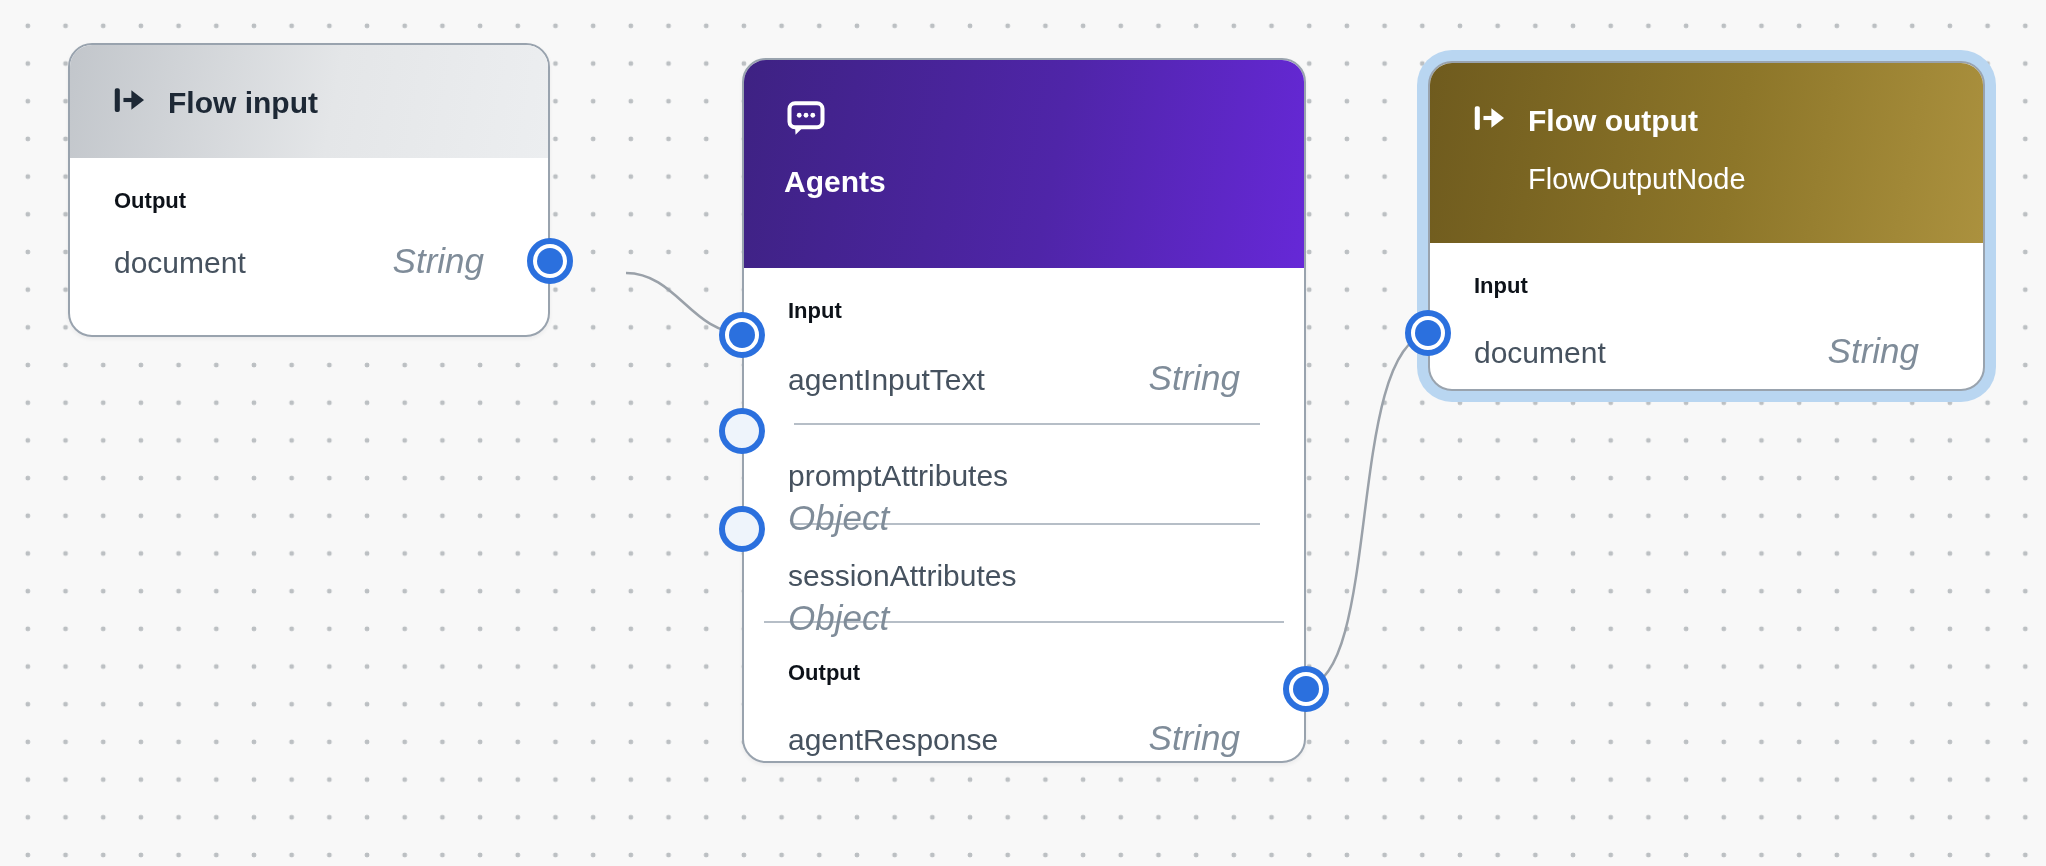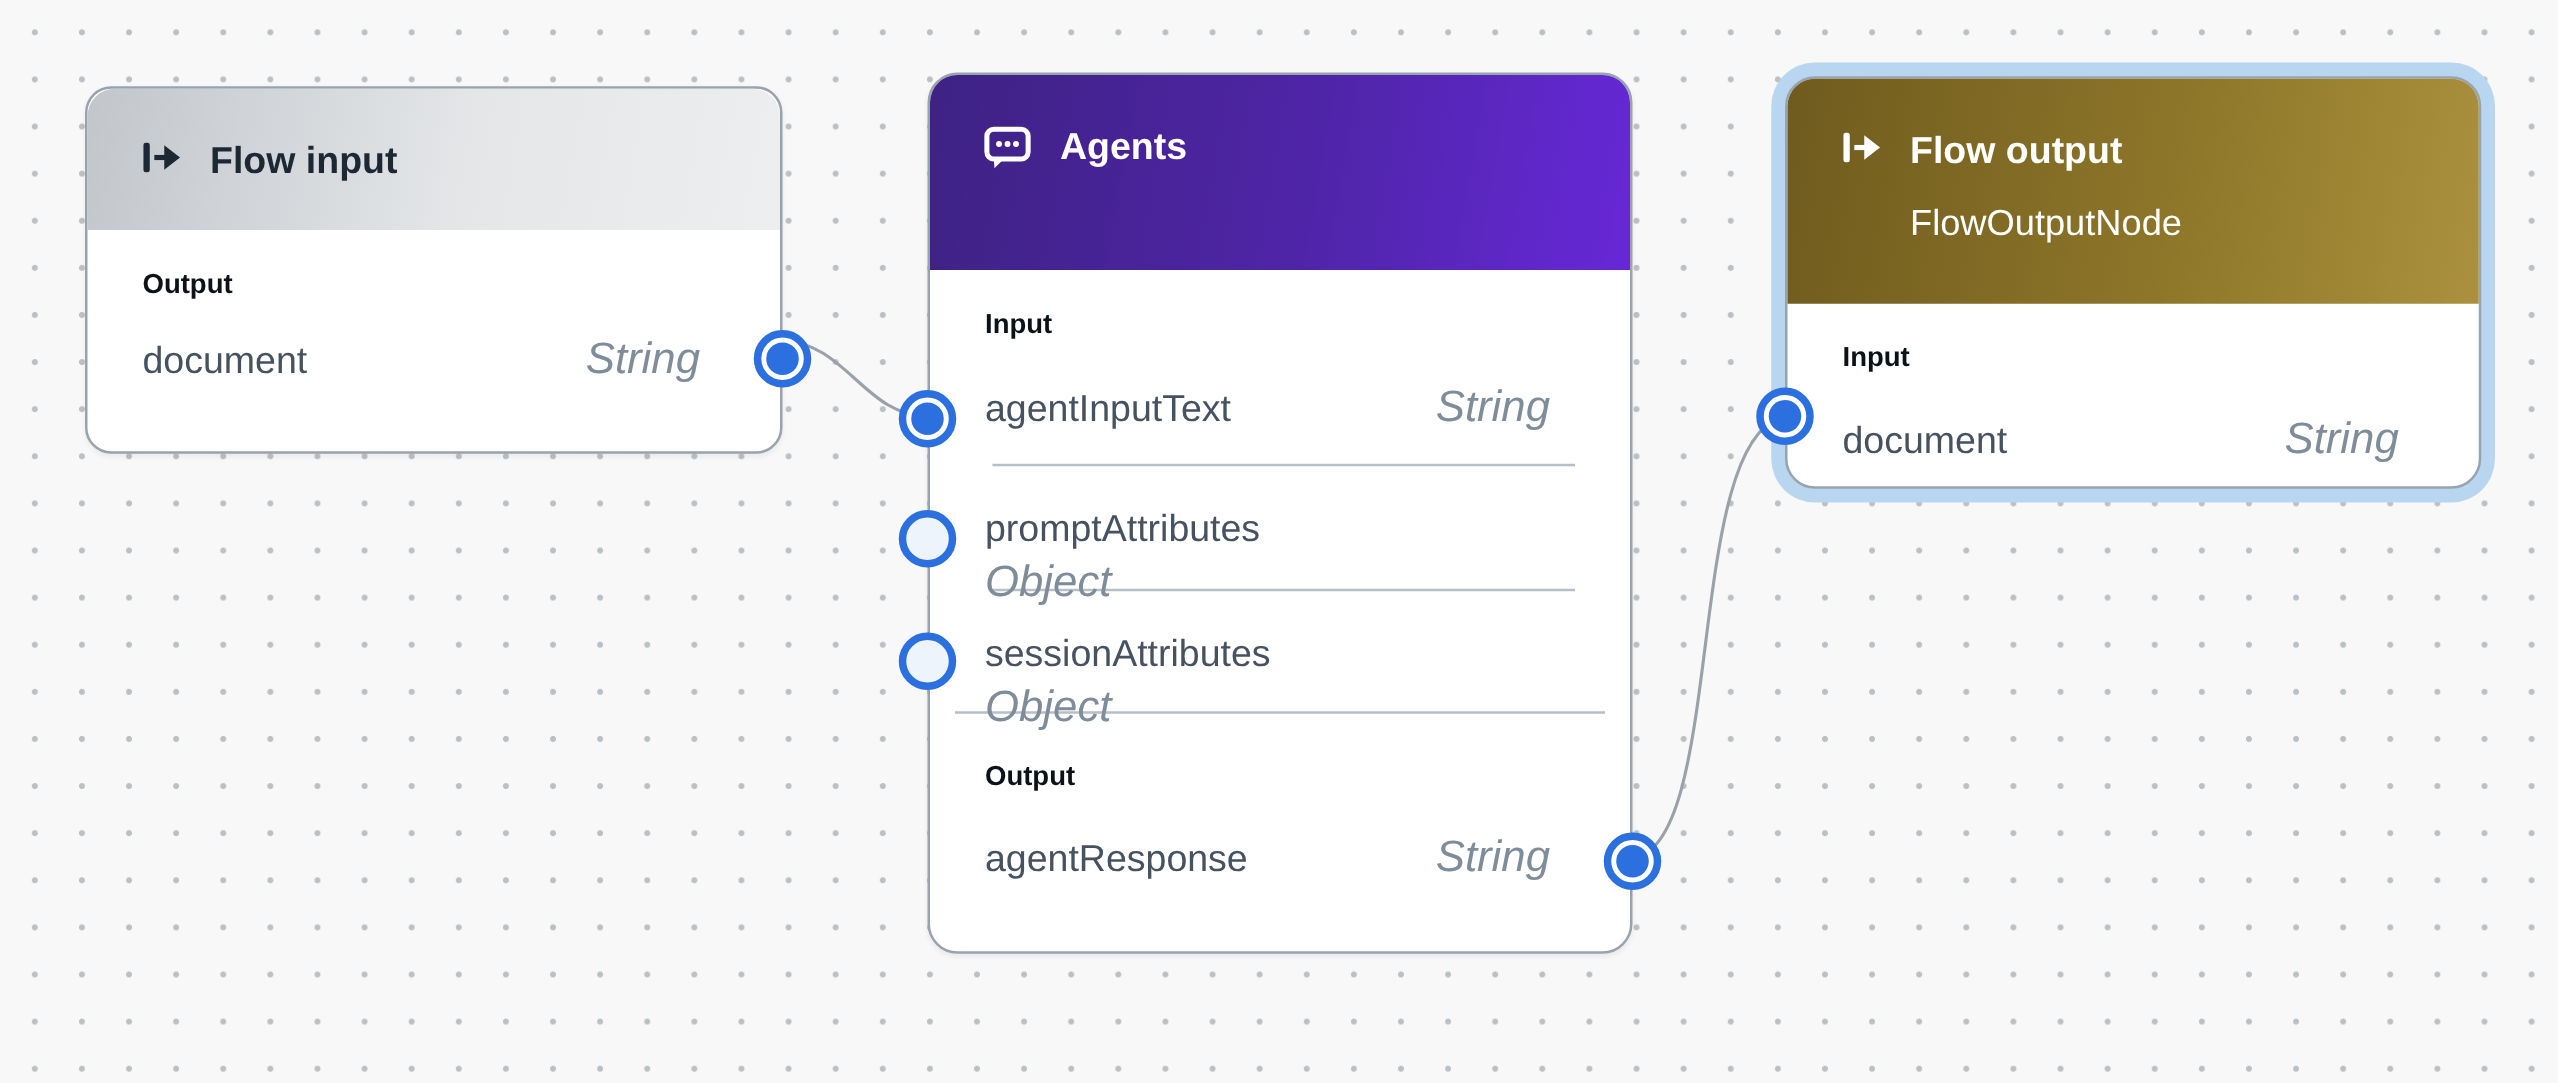--- a/index.html
+++ b/index.html
@@ -46,21 +46,21 @@
   .htext { display:flex; flex-direction:column; min-width:0; }
   .node-title {
     font-size:30px; font-weight:700; line-height:44px;
     white-space:nowrap;
   }
   .node-subtitle {
     font-size:29px; font-weight:400; line-height:44px; margin-top:14px;
     white-space:nowrap;
   }
   .hdr-gray  { background:linear-gradient(100deg,#c2c6cb 0%,#e4e6e8 55%,#eceef0 100%); color:#1d2835; height:113px; }
-  .hdr-purple{ background:linear-gradient(100deg,#3e2283 0%,#4f25a8 55%,#6628d7 100%); color:#ffffff; height:156px; }
+  .hdr-purple{ background:linear-gradient(100deg,#3e2283 0%,#4f25a8 55%,#6628d7 100%); color:#ffffff; height:208px;flex-direction:column; }
   .hdr-gold  { background:linear-gradient(100deg,#6f5b1e 0%,#8d7629 55%,#ab913e 100%); color:#ffffff; height:180px; }
 
   .node-body { padding:26px 64px 0 44px; }
   .section-label {
     font-size:22px; font-weight:700; color:#0d1219; line-height:34px;
   }
   .param-row {
     display:flex; justify-content:space-between; align-items:baseline;
     line-height:42px; height:42px;
   }
@@ -98,21 +98,21 @@
 </head>
 <body>
 
 <div class="canvas">
 
   <svg class="edges">
     <path d="M 626 273 C 676 273 692 333 742 333" fill="none" stroke="#9aa1a9" stroke-width="2.5"></path>
     <path d="M 1306 687 C 1382 676 1346 350 1428 333" fill="none" stroke="#9aa1a9" stroke-width="2.5"></path>
   </svg>
 
-  <div class="node" style="left:68px; top:69px; width:558px; height:294px;border-radius:21px;">
+  <div class="node" style="left:68px; top:43px; width:482px; height:294px;">
     <div class="node-header hdr-gray">
       <span class="icon" style="color:#1d2835;">
         <svg viewBox="0 0 24 24" width="38" height="38">
           <rect x="3" y="4.5" width="3.2" height="15" rx="1.2" fill="currentColor"></rect>
           <rect x="8.5" y="10.7" width="7" height="2.6" fill="currentColor"></rect>
           <path d="M13.5 5.8 L21.5 12 L13.5 18.2 Z" fill="currentColor"></path>
         </svg>
       </span>
       <div class="htext">
         <div class="node-title">Flow input</div>

